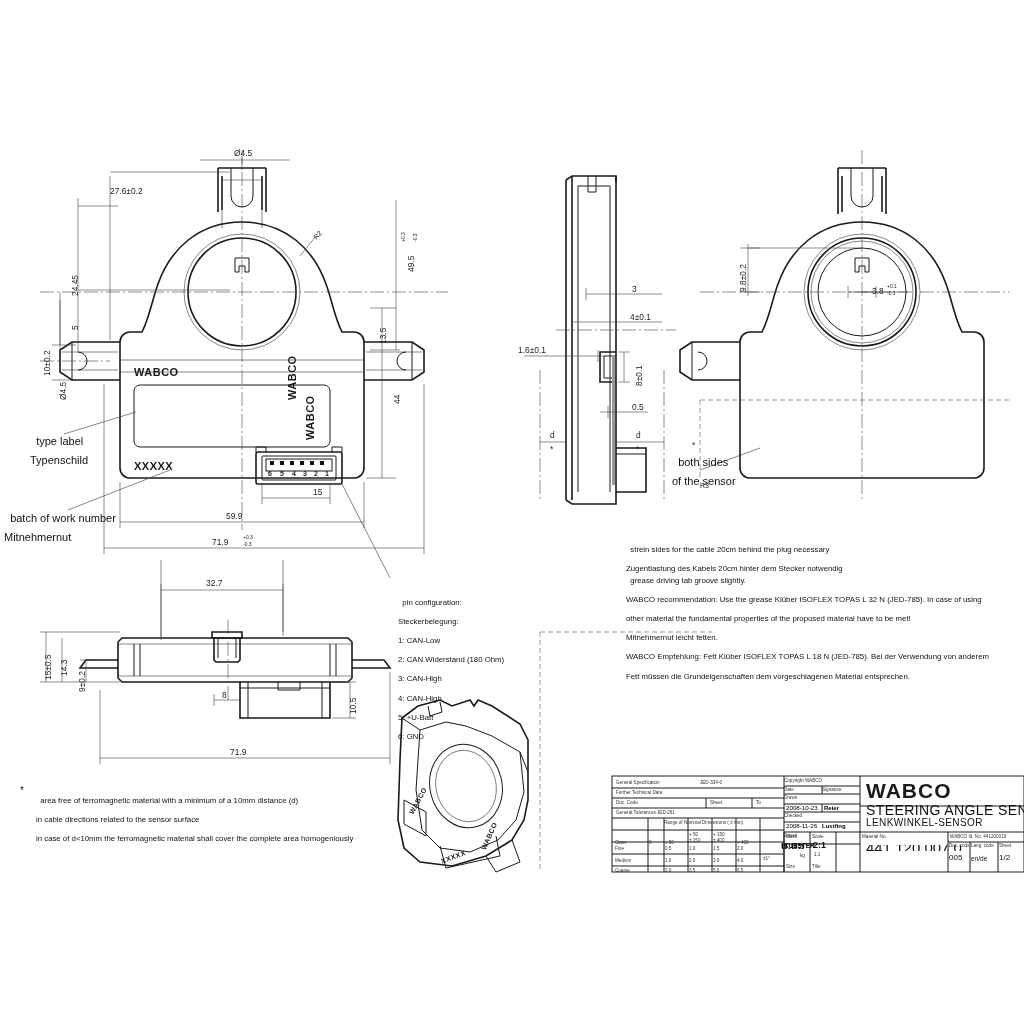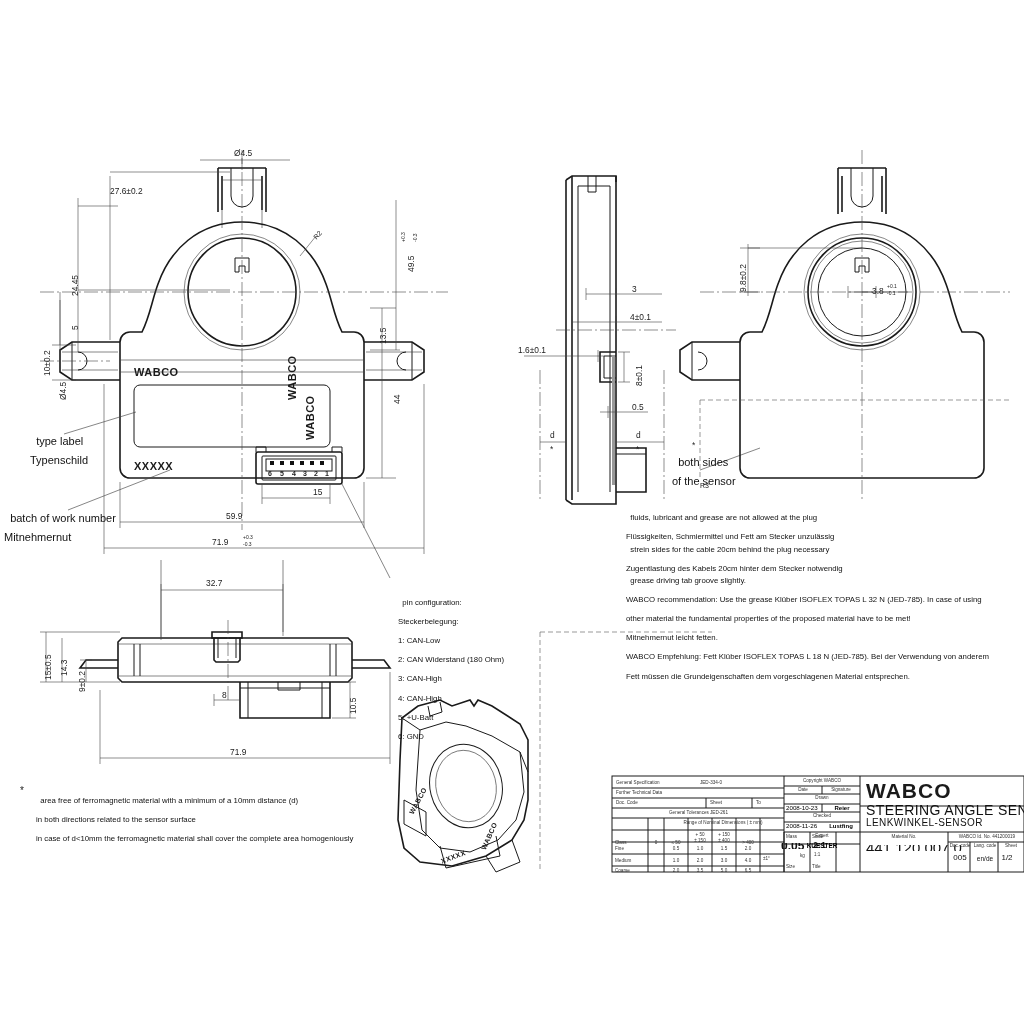--- a/index.html
+++ b/index.html
@@ -18,21 +18,21 @@
        font-size:11px;line-height:9.2px;color:#111;}
   .dimtxt{position:absolute;white-space:pre;font-size:8.4px;color:#222;
           font-family:"Liberation Sans",sans-serif;}
   .vdim{transform-origin:0 0;}
   .note{position:absolute;white-space:pre;font-size:7.8px;line-height:9.6px;color:#111;}
   .wlogo{font-family:"Liberation Sans",sans-serif;font-weight:bold;letter-spacing:.5px;}
   .tbc{position:absolute;box-sizing:border-box;font-size:5.2px;color:#111;
        line-height:6px;overflow:hidden;}
   .lbl{font-size:4.6px;color:#333;}
   .val{font-size:7px;color:#000;}
-  .ctr{text-align:center;}
+  .ctr{text-align:left;}
 </style>
 </head>
 <body>
 
 <div class="sheet">
 
 <svg viewBox="0 0 1024 1024">
 
   <g>
 
@@ -404,41 +404,37 @@
   <span>pin configuration:</span>
   <br><span>Steckerbelegung:</span>
   <br><span>1: CAN-Low</span>
   <br><span>2: CAN Widerstand (180 Ohm)</span>
   <br><span>3: CAN-High</span>
   <br><span>4: CAN-High</span>
   <br><span>5: +U-Batt</span>
   <br><span>6: GND</span>
 </div>
 
-<div class="note" style="left:626px;top:503px;">
-  <span>fluids, lubricant and grease are not allowed at the plug</span>
-  <br><span>Flüssigkeiten, Schmiermittel und Fett am Stecker unzulässig</span>
-</div>
 <div class="note" style="left:626px;top:535px;">
   <span>strein sides for the cable 20cm behind the plug necessary</span>
   <br><span>Zugentlastung des Kabels 20cm hinter dem Stecker notwendig</span>
 </div>
 <div class="note" style="left:626px;top:566px;">
   <span>grease driving tab groove slightly.</span>
   <br><span>WABCO recommendation: Use the grease Klüber ISOFLEX TOPAS L 32 N (JED-785). In case of using</span>
   <br><span>other material the fundamental properties of the proposed material have to be met!</span>
   <br><span>Mitnehmernut leicht fetten.</span>
   <br><span>WABCO Empfehlung: Fett Klüber ISOFLEX TOPAS L 18 N (JED-785). Bei der Verwendung von anderem</span>
   <br><span>Fett müssen die Grundeigenschaften dem vorgeschlagenen Material entsprechen.</span>
 </div>
 
 <div class="dimtxt" style="left:20px;top:785px;font-size:10px;">*</div>
 <div class="note" style="left:36px;top:786px;">
   <span>area free of ferromagnetic material with a minimum of a 10mm distance (d)</span>
-  <br><span>in both directions related to the sensor surface</span>
+  <br><span>in cable directions related to the sensor surface</span>
   <br><span>in case of d&lt;10mm the ferromagnetic material shall cover the complete area homogeniously</span>
 </div>
 
 <div class="tbc lbl" style="left:616px;top:780px;width:80px;">General Specification</div>
 <div class="tbc lbl" style="left:700px;top:780px;width:60px;">JED-334-0</div>
 <div class="tbc lbl" style="left:616px;top:790px;width:110px;">Further Technical Data</div>
 <div class="tbc lbl" style="left:616px;top:800px;width:60px;">Doc. Code</div>
 <div class="tbc lbl" style="left:710px;top:800px;width:40px;">Sheet</div>
 <div class="tbc lbl" style="left:756px;top:800px;width:26px;">To</div>
 <div class="tbc lbl ctr" style="left:616px;top:810px;width:165px;">General Tolerances JED-261</div>

